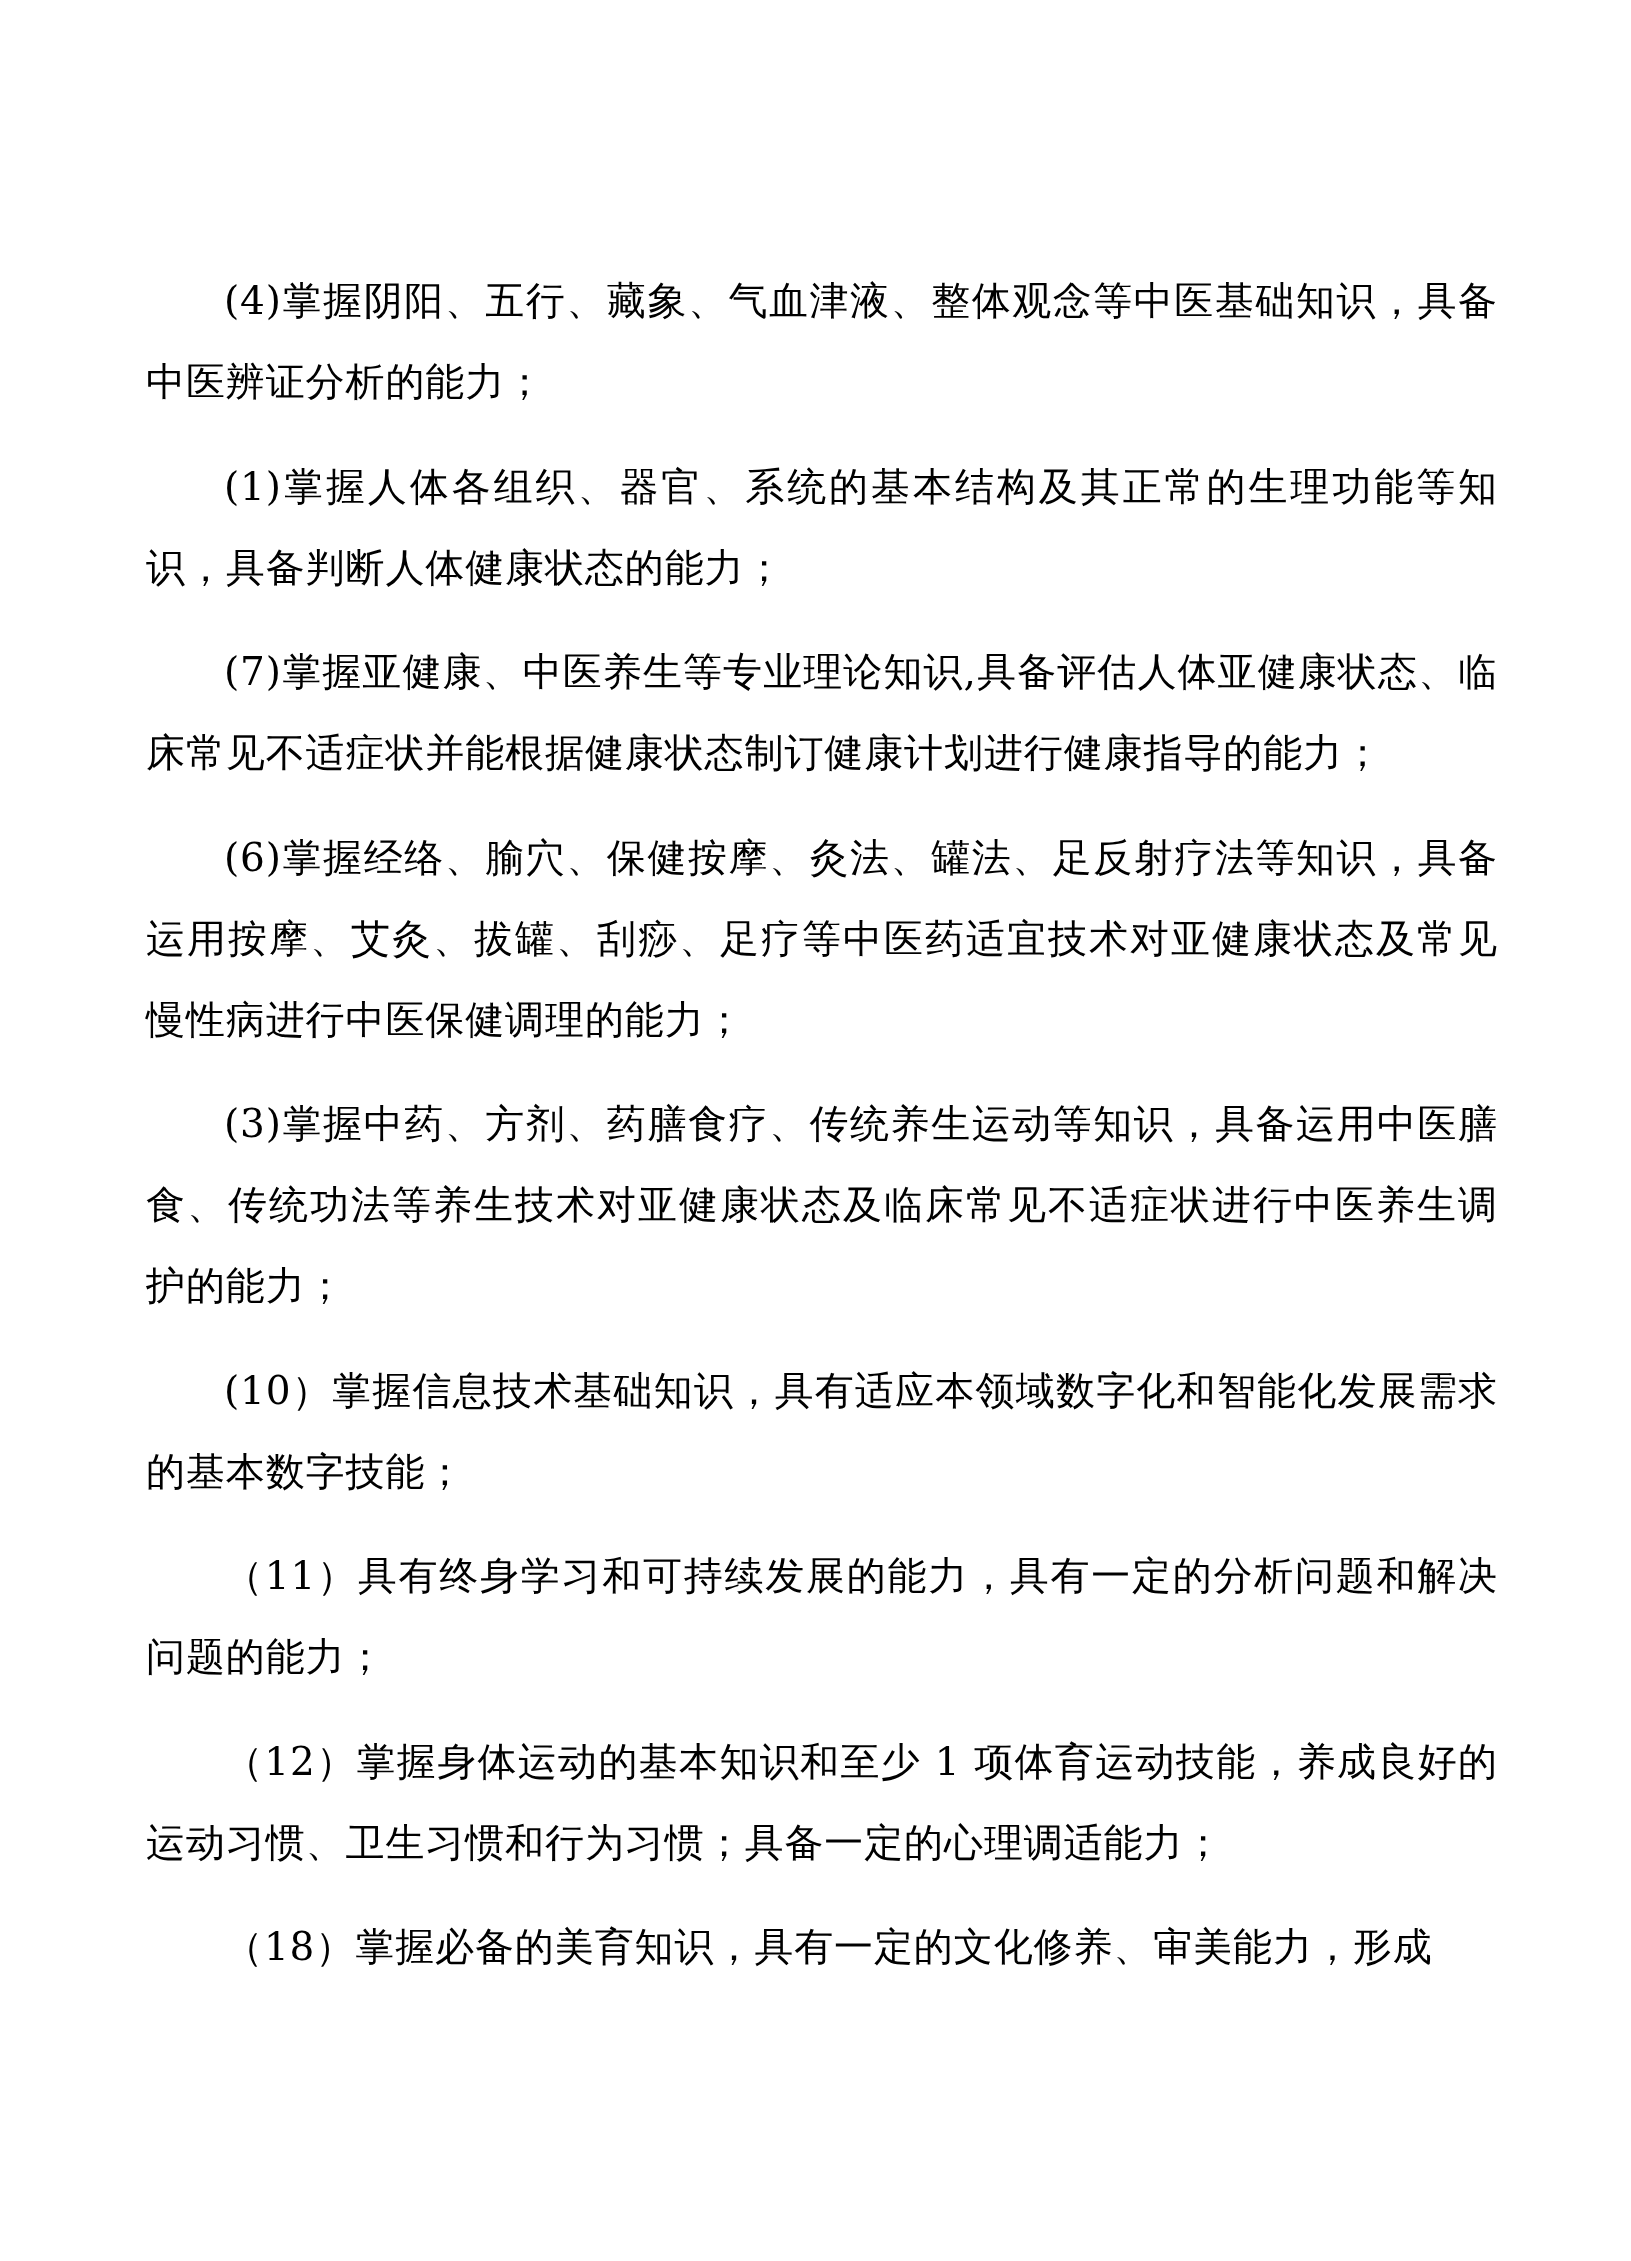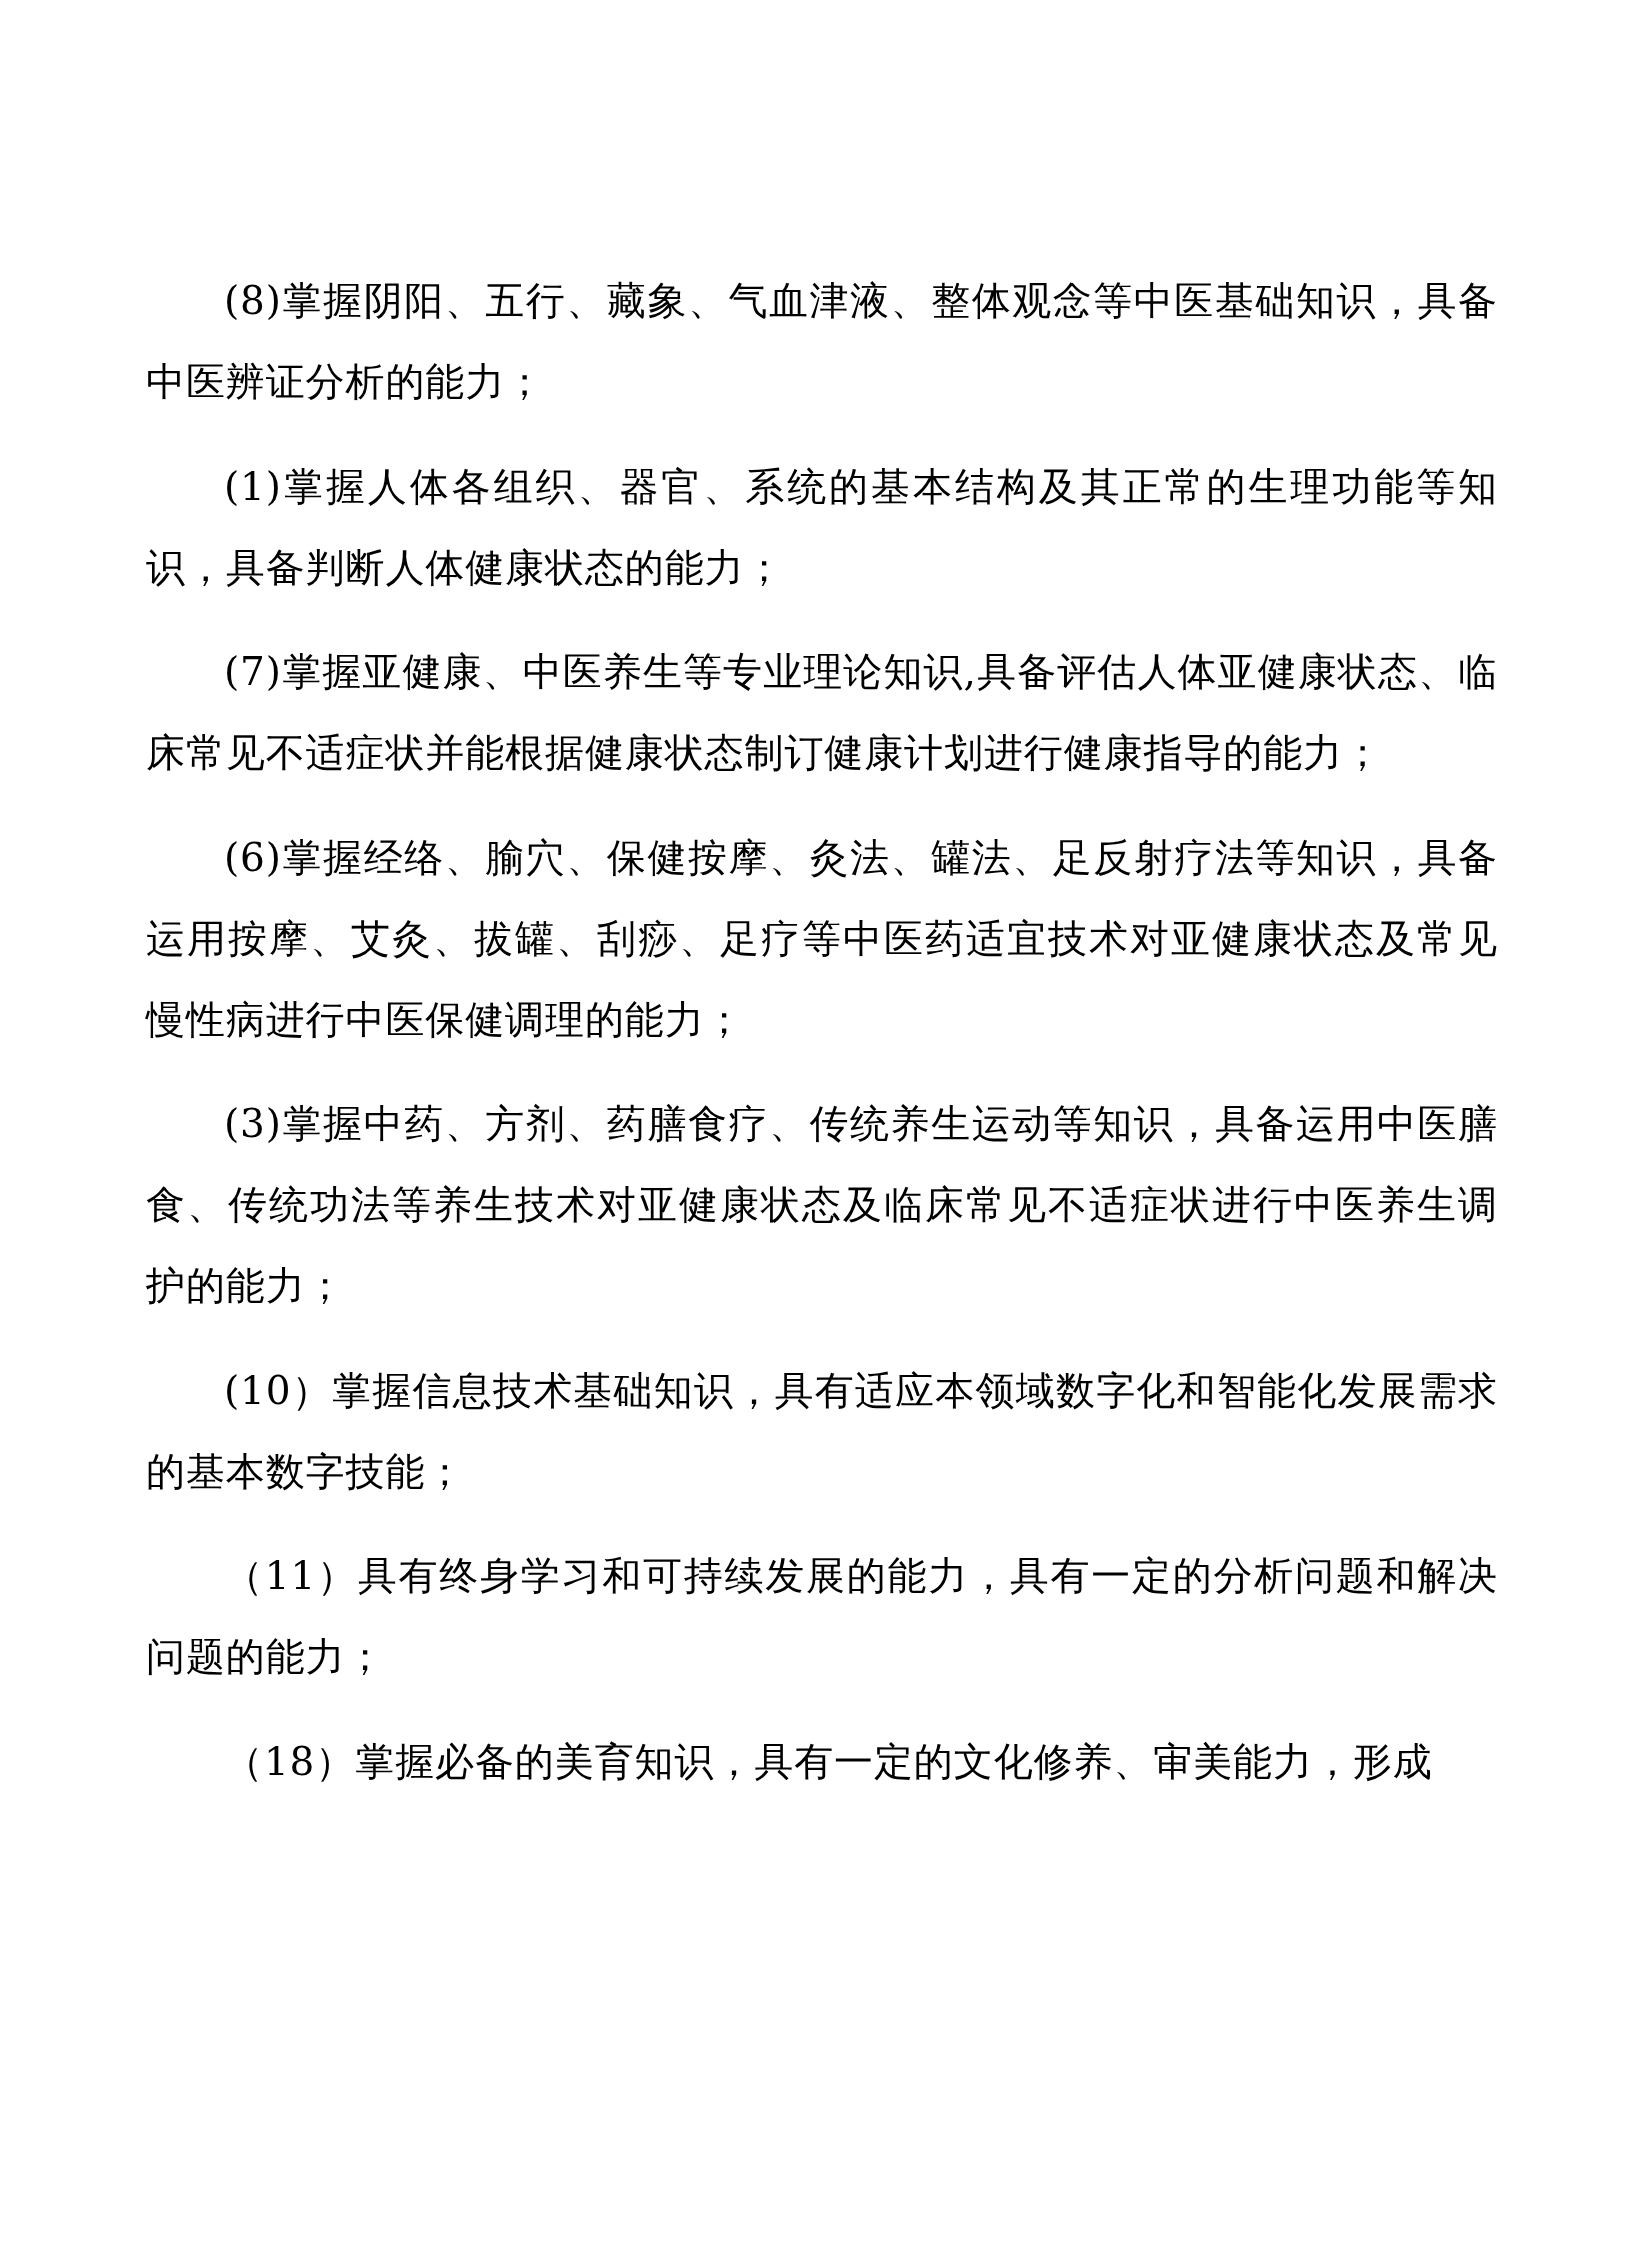--- a/index.html
+++ b/index.html
@@ -29,22 +29,23 @@
       text-align-last: left;
       text-indent: 78px;
       letter-spacing: 0.9px;
       word-break: break-all;
     }
   </style>
 </head>
 <body>
 
 <div class="page">
-  <p class="para">(8)掌握阴阳、五行、藏象、气血津液、整体观念等中医基础知识，具备中医辨证分析的能力；</p>
+  <p class="para">(4)掌握阴阳、五行、藏象、气血津液、整体观念等中医基础知识，具备中医辨证分析的能力；</p>
   <p class="para">(1)掌握人体各组织、器官、系统的基本结构及其正常的生理功能等知识，具备判断人体健康状态的能力；</p>
   <p class="para">(7)掌握亚健康、中医养生等专业理论知识,具备评估人体亚健康状态、临床常见不适症状并能根据健康状态制订健康计划进行健康指导的能力；</p>
   <p class="para">(6)掌握经络、腧穴、保健按摩、灸法、罐法、足反射疗法等知识，具备运用按摩、艾灸、拔罐、刮痧、足疗等中医药适宜技术对亚健康状态及常见慢性病进行中医保健调理的能力；</p>
   <p class="para">(3)掌握中药、方剂、药膳食疗、传统养生运动等知识，具备运用中医膳食、传统功法等养生技术对亚健康状态及临床常见不适症状进行中医养生调护的能力；</p>
   <p class="para">(10）掌握信息技术基础知识，具有适应本领域数字化和智能化发展需求的基本数字技能；</p>
   <p class="para">（11）具有终身学习和可持续发展的能力，具有一定的分析问题和解决问题的能力；</p>
+  <p class="para">（12）掌握身体运动的基本知识和至少 1 项体育运动技能，养成良好的运动习惯、卫生习惯和行为习惯；具备一定的心理调适能力；</p>
   <p class="para">（18）掌握必备的美育知识，具有一定的文化修养、审美能力，形成</p>
 </div>
 
 
 </body></html>

